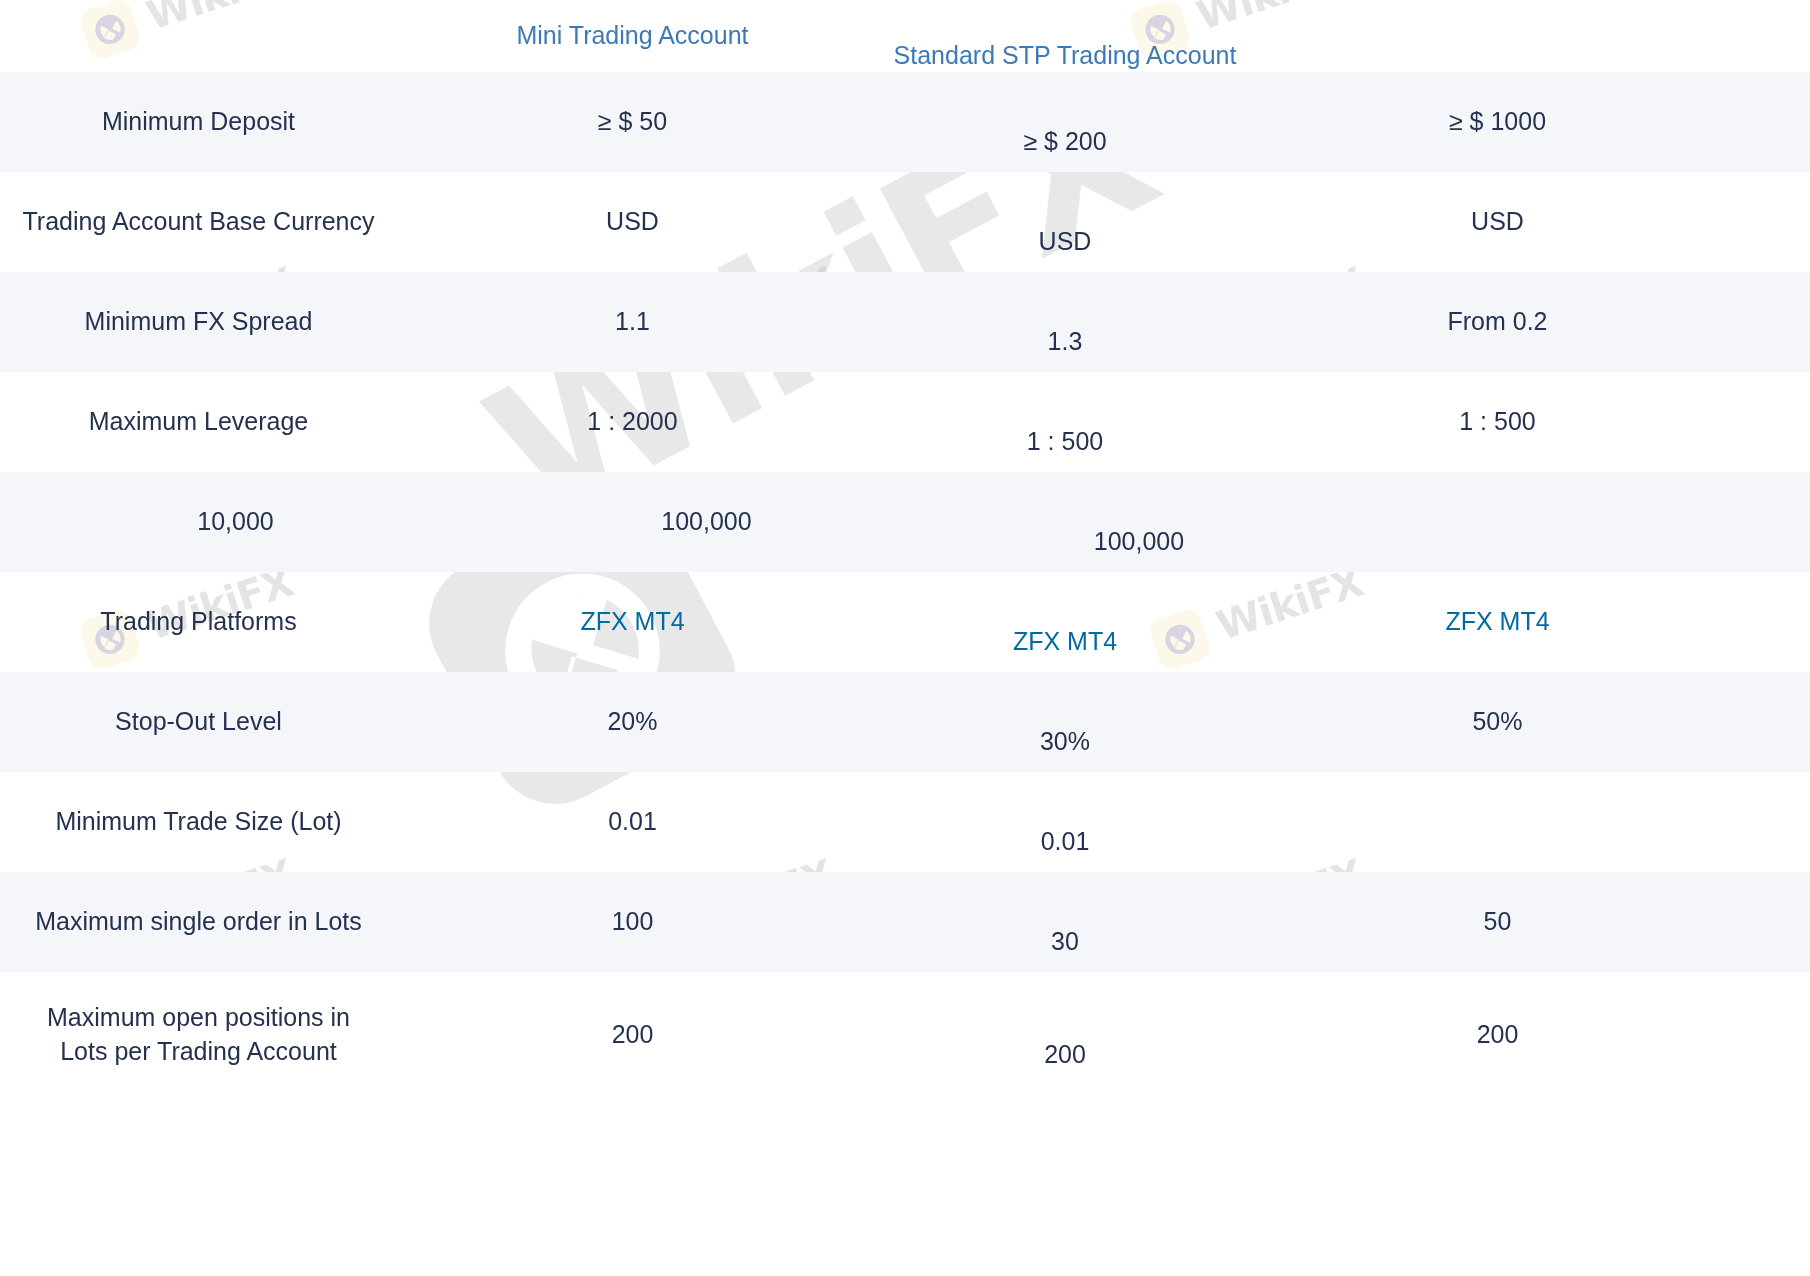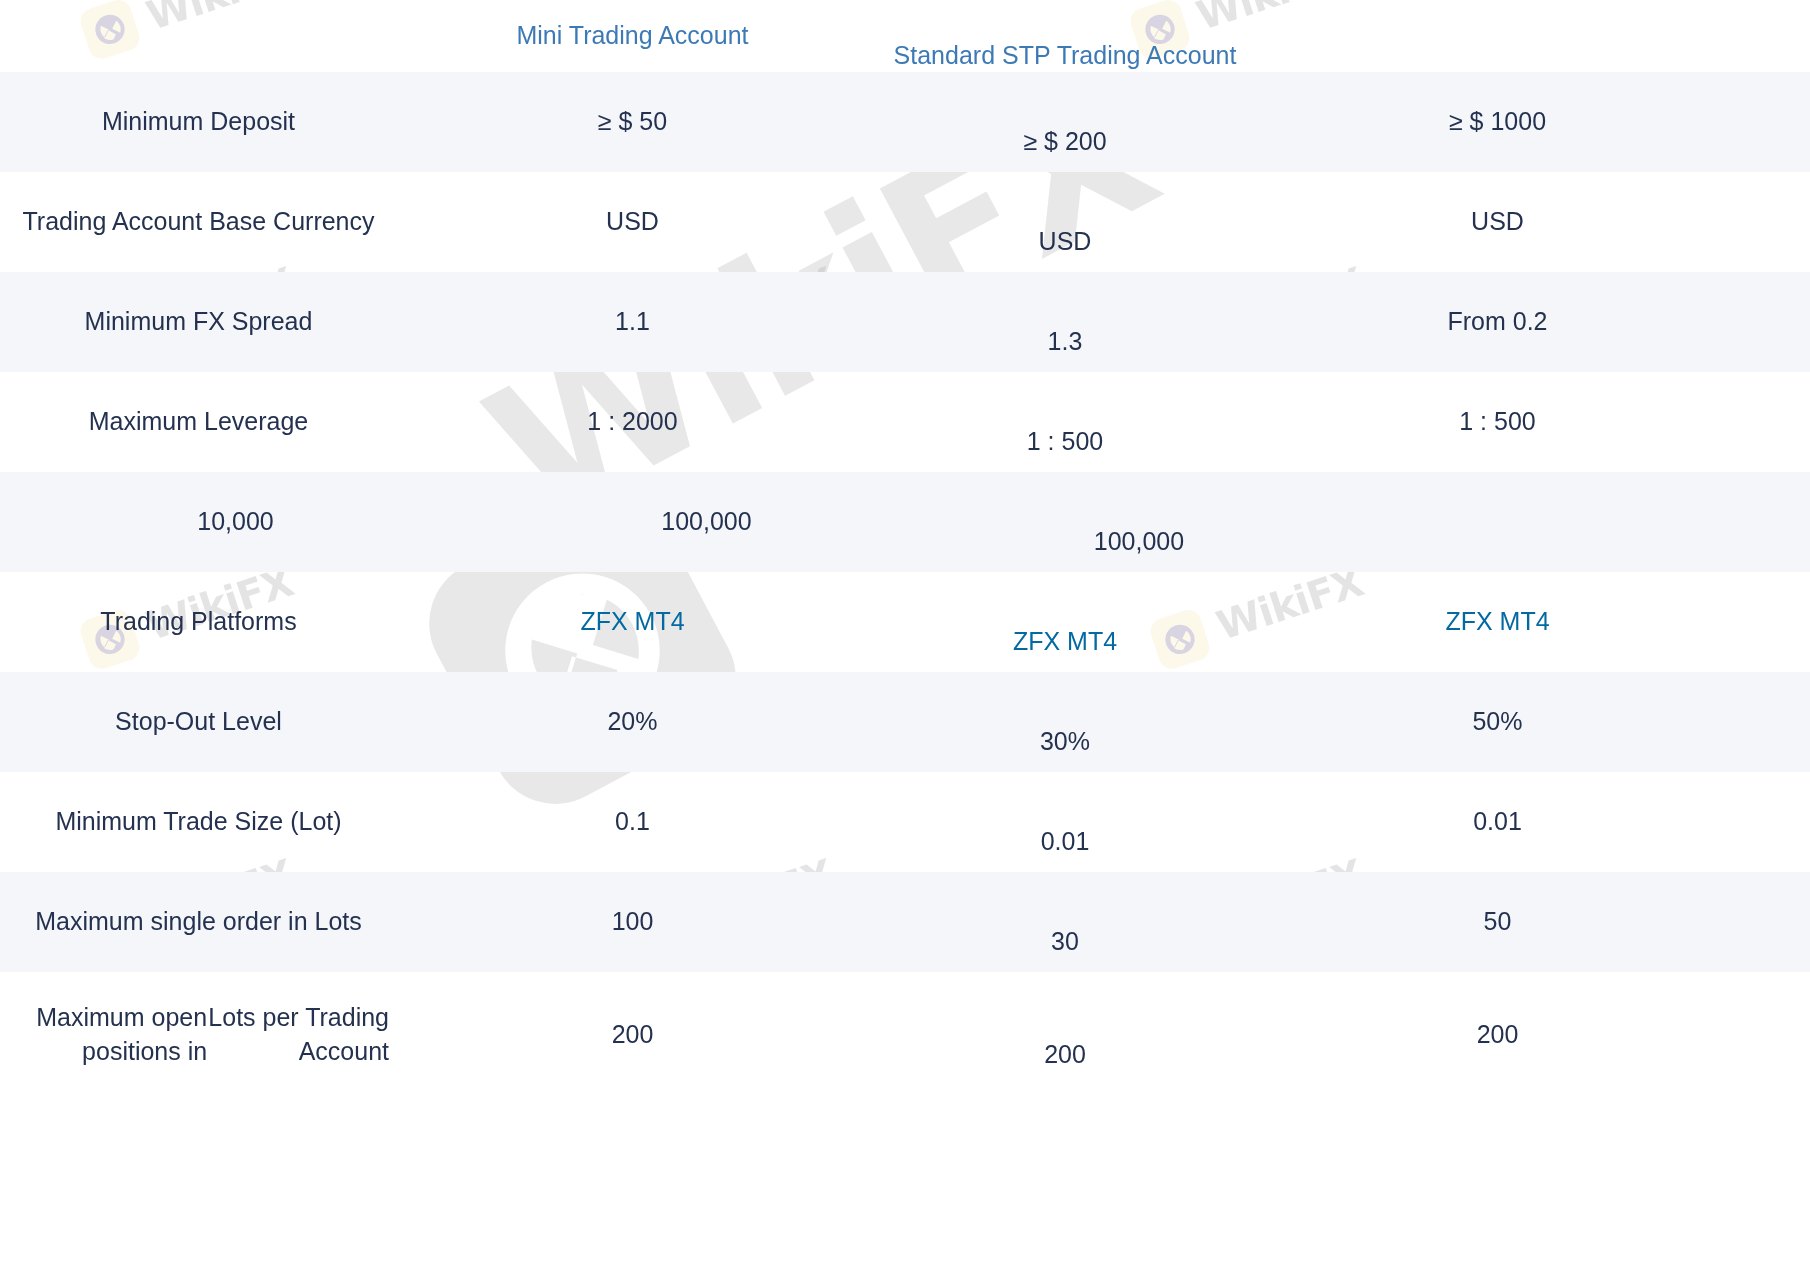--- a/index.html
+++ b/index.html
@@ -96,21 +96,21 @@
   }
   .c-label { width:397px; }
   .c-val   { width:471px; }
   .c-val:nth-of-type(3) { width:394px;margin-top:40px; }
 
   .headrow .cell {
     color:#3d7ab5;
     font-size:25px;
   }
   .link { color:#0369a1; }
-  .two-line { flex-direction:row; }
+  .two-line { flex-direction:column; }
 </style>
 </head>
 <body>
 
 <div id="root">
 
   <div id="watermarks">
 
     <div class="wm-big">
       <div class="big-word">WikiFX</div>
@@ -263,21 +263,20 @@
 
     <div class="trow stripe">
       <div class="cell c-label">Stop-Out Level</div>
       <div class="cell c-val">20%</div>
       <div class="cell c-val">30%</div>
       <div class="cell c-val">50%</div>
     </div>
 
     <div class="trow">
       <div class="cell c-label">Minimum Trade Size (Lot)</div>
-      <div class="cell c-val">0.1</div>
       <div class="cell c-val">0.01</div>
       <div class="cell c-val">0.01</div>
     </div>
 
     <div class="trow stripe">
       <div class="cell c-label">Maximum single order in Lots</div>
       <div class="cell c-val">100</div>
       <div class="cell c-val">30</div>
       <div class="cell c-val">50</div>
     </div>

